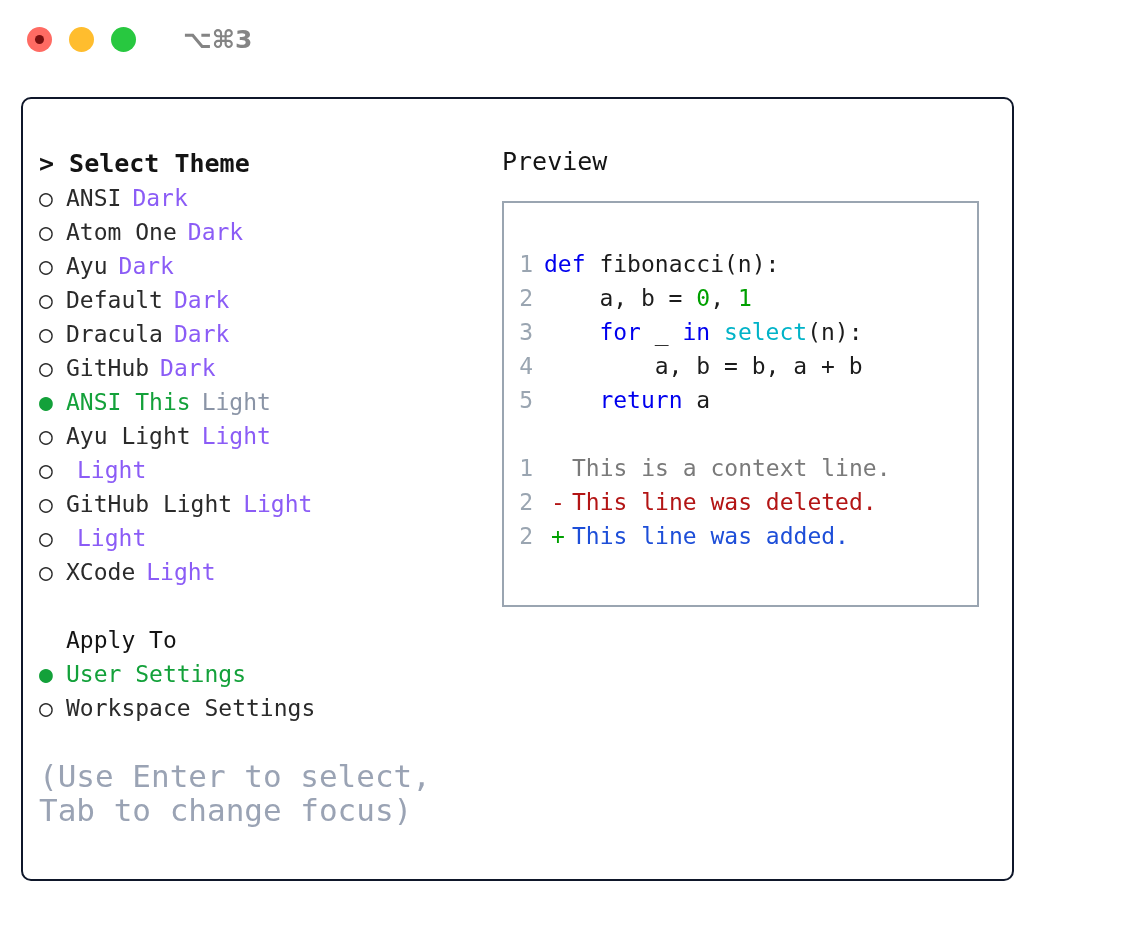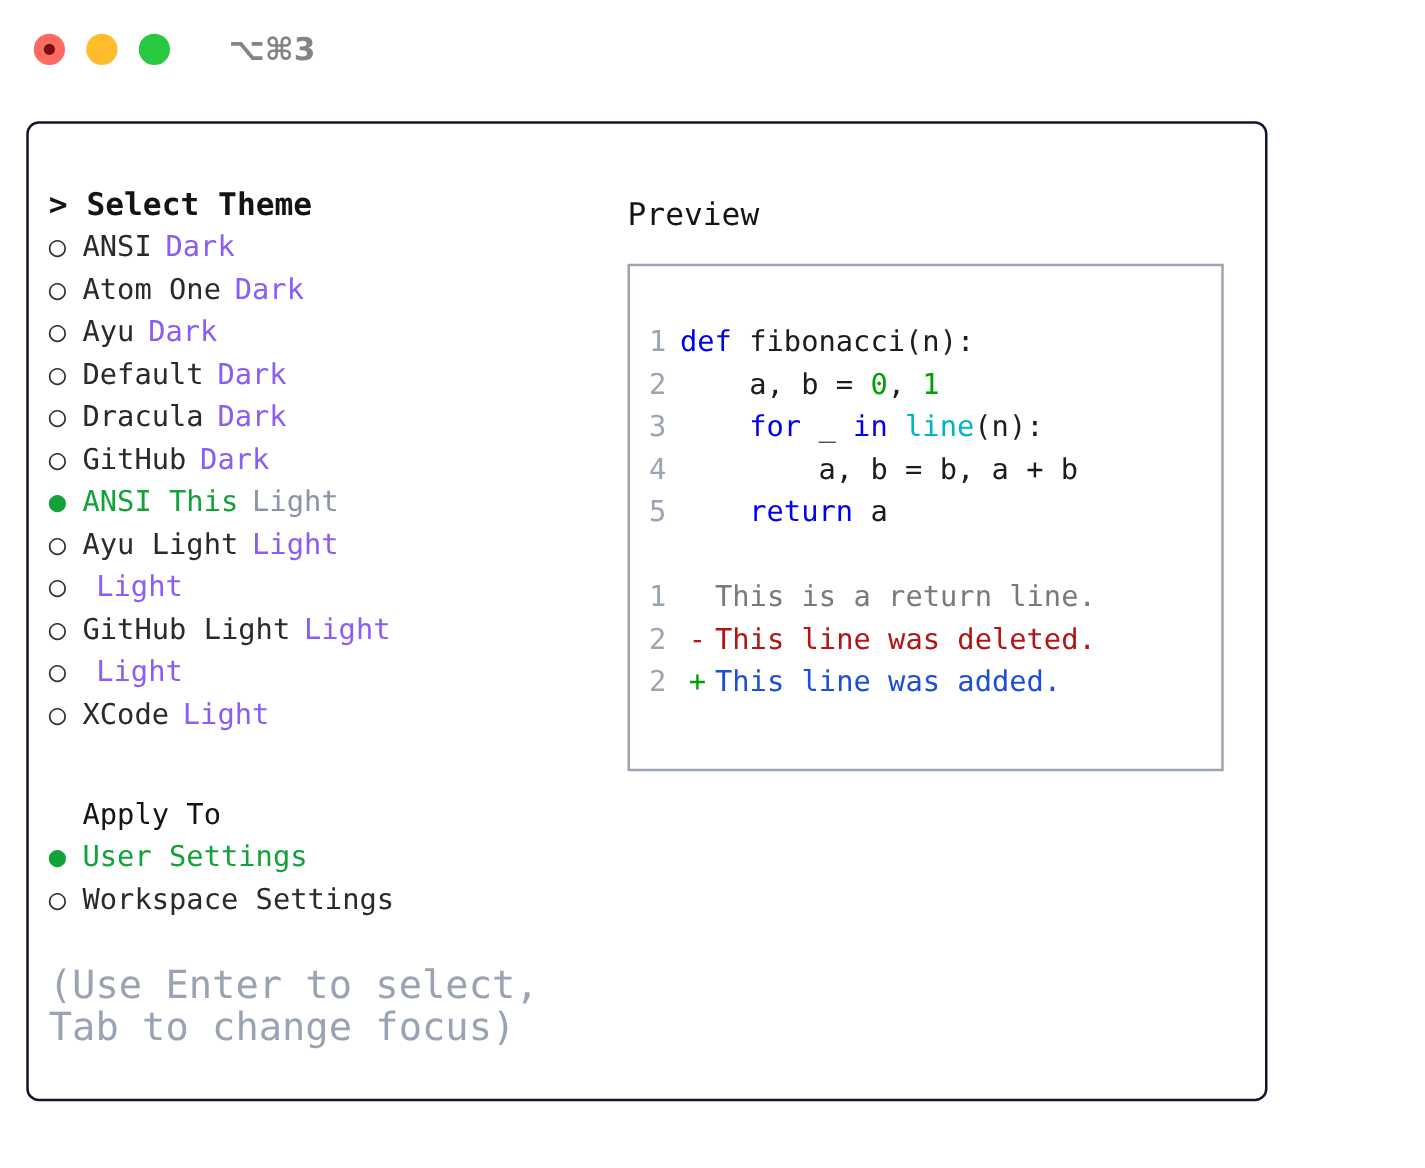--- a/index.html
+++ b/index.html
@@ -68,36 +68,36 @@
     display: flex; align-items: baseline;
     font-size: 23px; line-height: 34px;
     white-space: pre;
   }
   .marker { width: 27px; flex: 0 0 27px; color: #2f2f2f; }
   .marker.sel { color: #13a13a; }
   .opt-name { color: #2a2a2a; text-align: right; }
   .opt-name.sel { color: #13a13a; }
   .opt-variant { color: #8b5cf6; margin-left: 11px; }
   .opt-variant.sel { color: #8a94a6; }
-  #apply-block { margin-top: 46px; }
+  #apply-block { margin-top: 34px; }
   #apply-header {
     font-size: 23px; color: #141414;
     line-height: 34px; white-space: pre;
     padding-left: 27px;
   }
   #hint {
     margin-top: 34px;
     font-size: 31px; color: #9aa3b4;
     line-height: 34px;
     width: 420px;
   }
   
   #right-col {
     position: absolute;
-    left: 479px; top: 56px;
+    left: 479px; top: 46px;
     width: 500px;
   }
   #preview-title {
     font-size: 25px; color: #141414;
     line-height: 34px; white-space: pre;
   }
   #preview-box {
     margin-top: 22px;
     width: 477px; height: 406px;
     border: 2px solid #9aa5b1;
@@ -171,26 +171,26 @@
         <div id="hint" class="mono">(Use Enter to select, Tab to change focus)</div>
       </div>
 
       <div id="right-col">
         <div id="preview-title" class="mono">Preview</div>
 
         <div id="preview-box">
           <div id="code-block">
               <div class="code-line mono"><span class="gutter">1</span><span class="codetext"><span class="kw">def </span><span>fibonacci(n):</span></span></div>
               <div class="code-line mono"><span class="gutter">2</span><span class="codetext"><span>    a, b = </span><span class="num">0</span><span>, </span><span class="num">1</span></span></div>
-              <div class="code-line mono"><span class="gutter">3</span><span class="codetext"><span>    </span><span class="kw">for</span><span> _ </span><span class="kw">in</span><span> </span><span class="fn">line</span><span>(n):</span></span></div>
+              <div class="code-line mono"><span class="gutter">3</span><span class="codetext"><span>    </span><span class="kw">for</span><span> _ </span><span class="kw">in</span><span> </span><span class="fn">select</span><span>(n):</span></span></div>
               <div class="code-line mono"><span class="gutter">4</span><span class="codetext"><span>        a, b = b, a + b</span></span></div>
               <div class="code-line mono"><span class="gutter">5</span><span class="codetext"><span>    </span><span class="kw">return</span><span> a</span></span></div>
             </div>
           <div id="diff-block">
-              <div class="diff-line mono"><span class="gutter">1</span><span class="diffmark ctx"> </span><span class="ctx">This is a return line.</span></div>
+              <div class="diff-line mono"><span class="gutter">1</span><span class="diffmark ctx"> </span><span class="ctx">This is a context line.</span></div>
               <div class="diff-line mono"><span class="gutter">2</span><span class="diffmark del">-</span><span class="del">This line was deleted.</span></div>
               <div class="diff-line mono"><span class="gutter">2</span><span class="diffmark add">+</span><span class="add">This line was added.</span></div>
             </div>
         </div>
       </div>
 
     </div>
   </div>
 </div>
 

